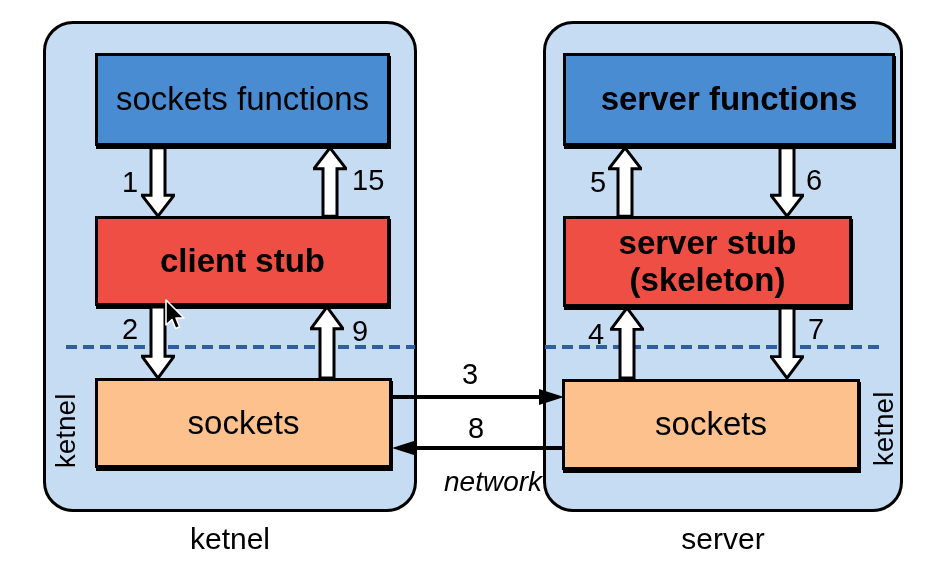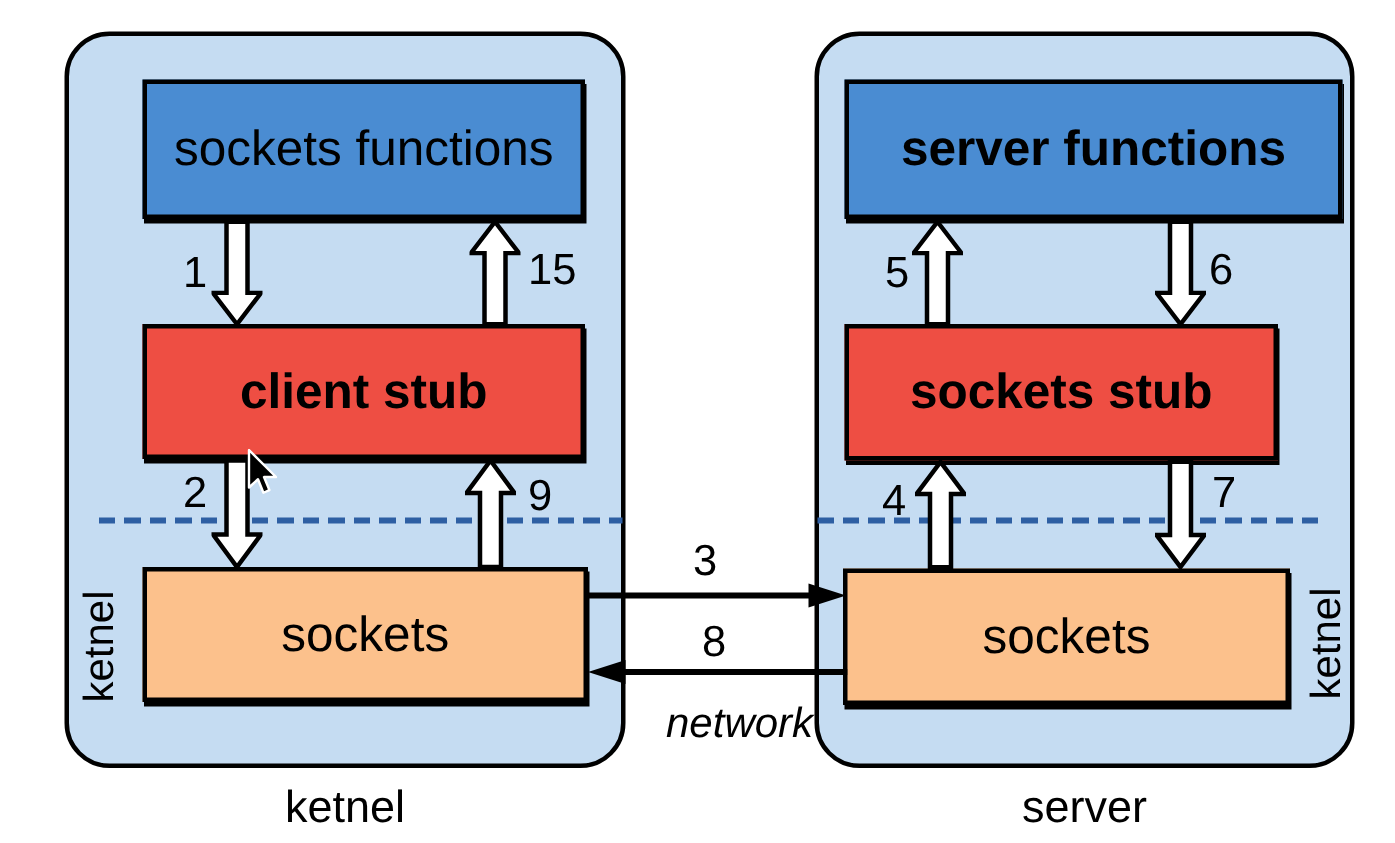--- a/index.html
+++ b/index.html
@@ -58,21 +58,22 @@
     <span>client stub</span>
   </div>
   <div class="box box-sockets" style="left:95px; top:378px; width:297px; height:90px;">
     <span>sockets</span>
   </div>
 
   <div class="box box-functions" style="left:563px; top:53px; width:332px; height:93px;font-weight:bold;">
     <span>server functions</span>
   </div>
   <div class="box box-stub" style="left:563px; top:216px; width:289px; height:91px;">
-    <span>sockets stub</span>
+    <span>server stub</span>
+    <span>(skeleton)</span>
   </div>
   <div class="box box-sockets" style="left:562px; top:379px; width:298px; height:91px;">
     <span>sockets</span>
   </div>
 
   <svg class="varrow" style="left:141px; top:146px;" width="34" height="72" viewBox="0 0 34 76" preserveAspectRatio="none">
     <polygon points="17,74 33,52 24,52 24,2 10,2 10,52 1,52" fill="#ffffff" stroke="#000" stroke-width="3"></polygon>
   </svg>
   <svg class="varrow" style="left:313px; top:146px;" width="34" height="72" viewBox="0 0 34 76" preserveAspectRatio="none">
     <polygon points="17,2 1,24 10,24 10,74 24,74 24,24 33,24" fill="#ffffff" stroke="#000" stroke-width="3"></polygon>

